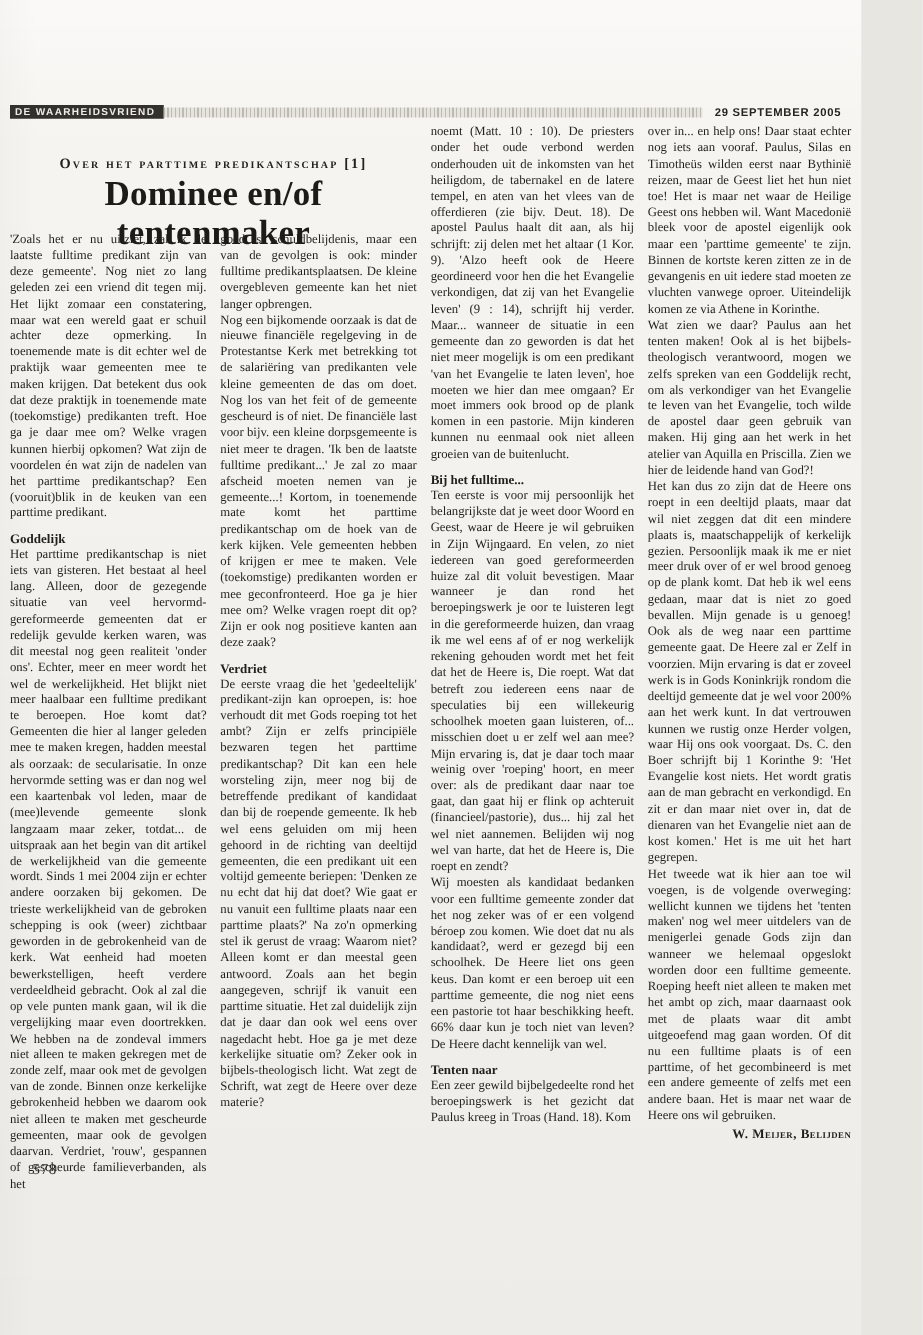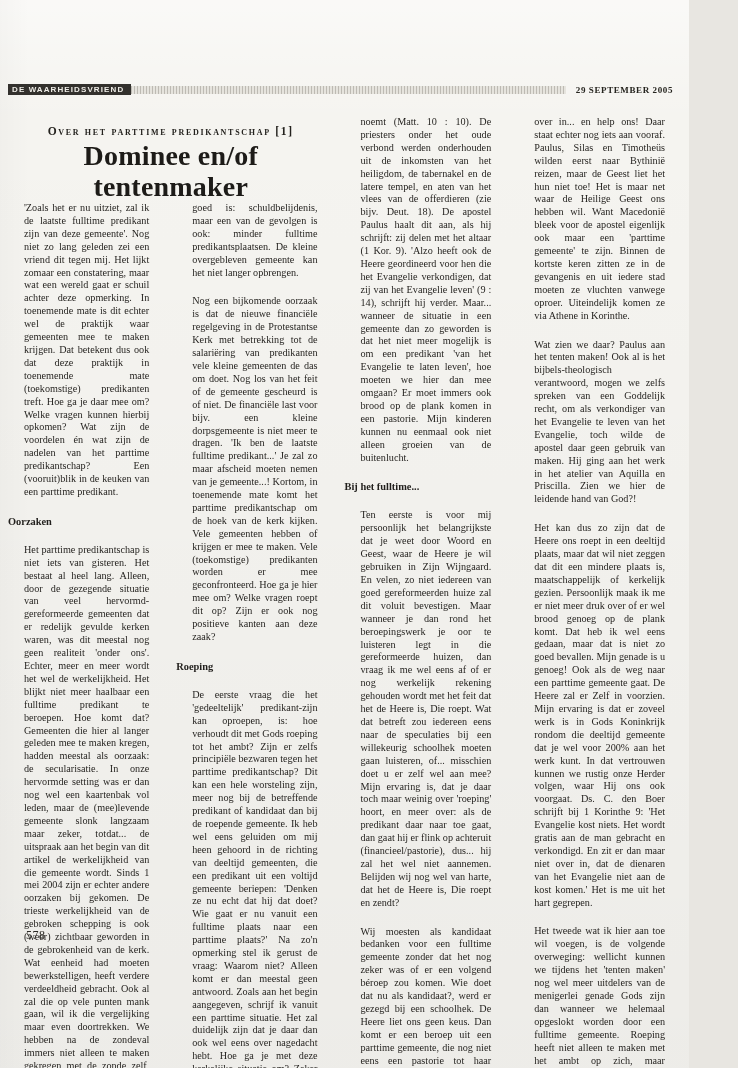--- a/index.html
+++ b/index.html
@@ -24,42 +24,42 @@
     font-family:"Liberation Sans","DejaVu Sans",sans-serif;
     font-size:8px;font-weight:bold;letter-spacing:1.1px;
     padding:1px 7px 0 4px;line-height:10px;white-space:nowrap;
   }
   .hatch{
     flex:1;align-self:center;height:8px;
     background:repeating-linear-gradient(90deg,#b3b0a8 0,#b3b0a8 1px,#e3e1da 1px,#e3e1da 3px);
     opacity:.85;
   }
   .issue-date{
-    font-family:Liberation Serif, serif;
+    font-family:Liberation Sans, sans-serif;
     font-size:9px;font-weight:bold;letter-spacing:.6px;
     padding:1px 10px 0 10px;line-height:10px;white-space:nowrap;color:#26251f;
   }
   
   .content{
     position:absolute;top:100px;left:8px;right:8px;bottom:0;
     display:grid;grid-template-columns:2fr 1fr 1fr;column-gap:11px;
   }
   .lefthalf{display:flex;flex-direction:column;}
   .titleblock{height:86px;padding-top:24px;box-sizing:border-box;text-align:center;}
   .kicker{
     font-variant:small-caps;font-weight:bold;font-size:11.5px;
     letter-spacing:1.7px;line-height:14px;color:#24221e;
   }
   .title{
     margin:2px 0 0 0;font-weight:bold;font-size:28px;line-height:31px;
     letter-spacing:.2px;color:#1d1b18;
   }
   .cols2{flex:1;display:grid;grid-template-columns:1fr 1fr;column-gap:11px;}
   .col{font-size:10.2px;line-height:12.9px;text-align:justify;hyphens:auto;}
-  .col p{margin:16px;}
+  .col p{margin:0;}
   .col h3.subhead{margin:7px 0 0 0;font-size:10.4px;line-height:13px;font-weight:bold;}
   .col .byline{margin-top:2px;text-align:right;font-variant:small-caps;font-weight:bold;letter-spacing:.4px;font-size:10.4px;}
   .pagenum{
     position:absolute;left:26px;top:928px;
     font-size:12px;letter-spacing:.5px;color:#2a2823;
   }
 </style>
 </head>
 <body>
 
@@ -73,27 +73,27 @@
 
   <div class="content">
     <div class="lefthalf">
       <div class="titleblock">
         <div class="kicker">Over het parttime predikantschap [1]</div>
         <h1 class="title">Dominee en/of tentenmaker</h1>
       </div>
       <div class="cols2">
         <div class="col">
             <p>'Zoals het er nu uitziet, zal ik de laatste fulltime predikant zijn van deze gemeente'. Nog niet zo lang geleden zei een vriend dit tegen mij. Het lijkt zomaar een constatering, maar wat een wereld gaat er schuil achter deze opmerking. In toenemende mate is dit echter wel de praktijk waar gemeenten mee te maken krijgen. Dat betekent dus ook dat deze praktijk in toenemende mate (toekomstige) predikanten treft. Hoe ga je daar mee om? Welke vragen kunnen hierbij opkomen? Wat zijn de voordelen én wat zijn de nadelen van het parttime predikantschap? Een (vooruit)blik in de keuken van een parttime predikant.</p>
-            <h3 class="subhead">Oorzaken</h3>
+            <h3 class="subhead">Goddelijk</h3>
             <p>Het parttime predikantschap is niet iets van gisteren. Het bestaat al heel lang. Alleen, door de gezegende situatie van veel hervormd-gereformeerde gemeenten dat er redelijk gevulde kerken waren, was dit meestal nog geen realiteit 'onder ons'. Echter, meer en meer wordt het wel de werkelijkheid. Het blijkt niet meer haalbaar een fulltime predikant te beroepen. Hoe komt dat? Gemeenten die hier al langer geleden mee te maken kregen, hadden meestal als oorzaak: de secularisatie. In onze hervormde setting was er dan nog wel een kaartenbak vol leden, maar de (mee)levende gemeente slonk langzaam maar zeker, totdat... de uitspraak aan het begin van dit artikel de werkelijkheid van die gemeente wordt. Sinds 1 mei 2004 zijn er echter andere oorzaken bij gekomen. De trieste werkelijkheid van de gebroken schepping is ook (weer) zichtbaar geworden in de gebrokenheid van de kerk. Wat eenheid had moeten bewerkstelligen, heeft verdere verdeeldheid gebracht. Ook al zal die op vele punten mank gaan, wil ik die vergelijking maar even doortrekken. We hebben na de zondeval immers niet alleen te maken gekregen met de zonde zelf, maar ook met de gevolgen van de zonde. Binnen onze kerkelijke gebrokenheid hebben we daarom ook niet alleen te maken met gescheurde gemeenten, maar ook de gevolgen daarvan. Verdriet, 'rouw', gespannen of gescheurde familieverbanden, als het</p>
           </div>
         <div class="col">
             <p>goed is: schuldbelijdenis, maar een van de gevolgen is ook: minder fulltime predikantsplaatsen. De kleine overgebleven gemeente kan het niet langer opbrengen.</p>
             <p>Nog een bijkomende oorzaak is dat de nieuwe financiële regelgeving in de Protestantse Kerk met betrekking tot de salariëring van predikanten vele kleine gemeenten de das om doet. Nog los van het feit of de gemeente gescheurd is of niet. De financiële last voor bijv. een kleine dorpsgemeente is niet meer te dragen. 'Ik ben de laatste fulltime predikant...' Je zal zo maar afscheid moeten nemen van je gemeente...! Kortom, in toenemende mate komt het parttime predikantschap om de hoek van de kerk kijken. Vele gemeenten hebben of krijgen er mee te maken. Vele (toekomstige) predikanten worden er mee geconfronteerd. Hoe ga je hier mee om? Welke vragen roept dit op? Zijn er ook nog positieve kanten aan deze zaak?</p>
-            <h3 class="subhead">Roeping</h3>
+            <h3 class="subhead">Verdriet</h3>
             <p>De eerste vraag die het 'gedeeltelijk' predikant-zijn kan oproepen, is: hoe verhoudt dit met Gods roeping tot het ambt? Zijn er zelfs principiële bezwaren tegen het parttime predikantschap? Dit kan een hele worsteling zijn, meer nog bij de betreffende predikant of kandidaat dan bij de roepende gemeente. Ik heb wel eens geluiden om mij heen gehoord in de richting van deeltijd gemeenten, die een predikant uit een voltijd gemeente beriepen: 'Denken ze nu echt dat hij dat doet? Wie gaat er nu vanuit een fulltime plaats naar een parttime plaats?' Na zo'n opmerking stel ik gerust de vraag: Waarom niet? Alleen komt er dan meestal geen antwoord. Zoals aan het begin aangegeven, schrijf ik vanuit een parttime situatie. Het zal duidelijk zijn dat je daar dan ook wel eens over nagedacht hebt. Hoe ga je met deze kerkelijke situatie om? Zeker ook in bijbels-theologisch licht. Wat zegt de Schrift, wat zegt de Heere over deze materie?</p>
           </div>
       </div>
     </div>
     <div class="col">
         <p>noemt (Matt. 10 : 10). De priesters onder het oude verbond werden onderhouden uit de inkomsten van het heiligdom, de tabernakel en de latere tempel, en aten van het vlees van de offerdieren (zie bijv. Deut. 18). De apostel Paulus haalt dit aan, als hij schrijft: zij delen met het altaar (1 Kor. 9). 'Alzo heeft ook de Heere geordineerd voor hen die het Evangelie verkondigen, dat zij van het Evangelie leven' (9 : 14), schrijft hij verder. Maar... wanneer de situatie in een gemeente dan zo geworden is dat het niet meer mogelijk is om een predikant 'van het Evangelie te laten leven', hoe moeten we hier dan mee omgaan? Er moet immers ook brood op de plank komen in een pastorie. Mijn kinderen kunnen nu eenmaal ook niet alleen groeien van de buitenlucht.</p>
         <h3 class="subhead">Bij het fulltime...</h3>
         <p>Ten eerste is voor mij persoonlijk het belangrijkste dat je weet door Woord en Geest, waar de Heere je wil gebruiken in Zijn Wijngaard. En velen, zo niet iedereen van goed gereformeerden huize zal dit voluit bevestigen. Maar wanneer je dan rond het beroepingswerk je oor te luisteren legt in die gereformeerde huizen, dan vraag ik me wel eens af of er nog werkelijk rekening gehouden wordt met het feit dat het de Heere is, Die roept. Wat dat betreft zou iedereen eens naar de speculaties bij een willekeurig schoolhek moeten gaan luisteren, of... misschien doet u er zelf wel aan mee? Mijn ervaring is, dat je daar toch maar weinig over 'roeping' hoort, en meer over: als de predikant daar naar toe gaat, dan gaat hij er flink op achteruit (financieel/pastorie), dus... hij zal het wel niet aannemen. Belijden wij nog wel van harte, dat het de Heere is, Die roept en zendt?</p>
         <p>Wij moesten als kandidaat bedanken voor een fulltime gemeente zonder dat het nog zeker was of er een volgend béroep zou komen. Wie doet dat nu als kandidaat?, werd er gezegd bij een schoolhek. De Heere liet ons geen keus. Dan komt er een beroep uit een parttime gemeente, die nog niet eens een pastorie tot haar beschikking heeft. 66% daar kun je toch niet van leven? De Heere dacht kennelijk van wel.</p>
         <h3 class="subhead">Tenten naar</h3>

